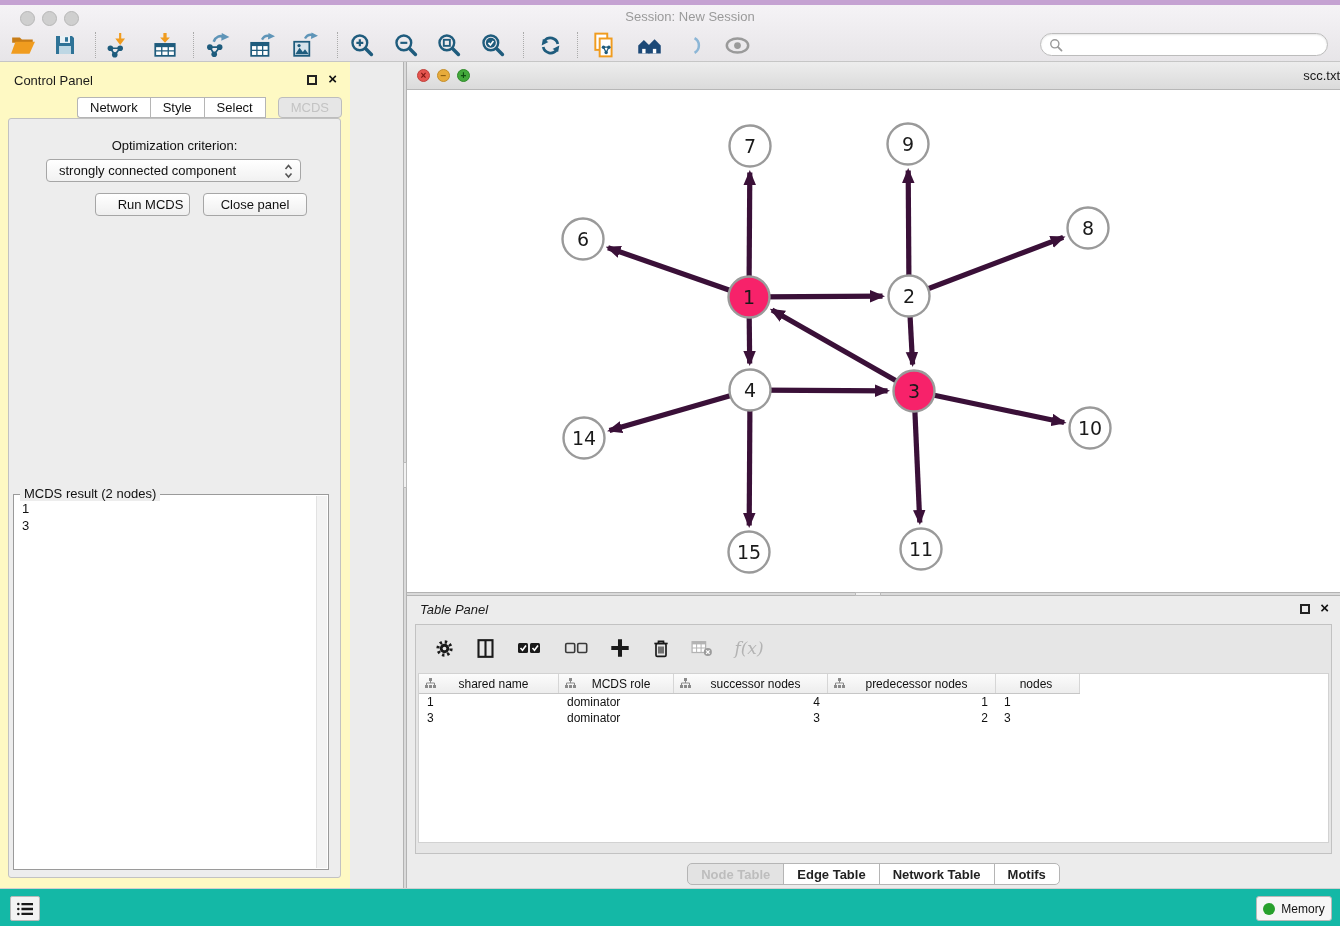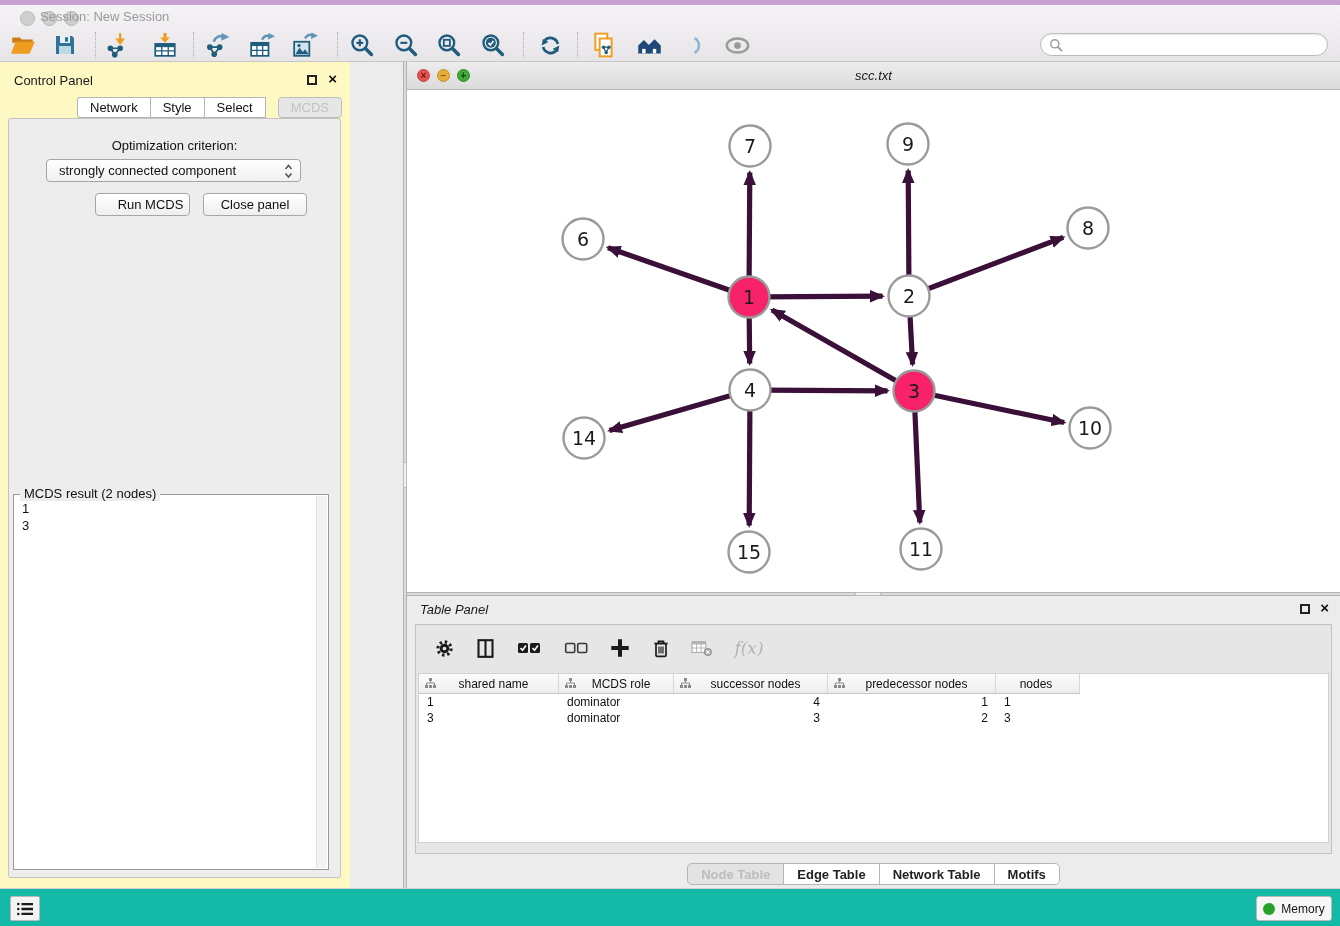--- a/index.html
+++ b/index.html
@@ -6,21 +6,21 @@
   html,body { width:1340px; height:926px; }
   body { font-family:"Liberation Sans", sans-serif; background:#ececec; position:relative; overflow:hidden; }
   #window { position:absolute; inset:0; }
 
   
   .menustrip { position:absolute; left:0; top:0; width:1340px; height:5px; background:#c5a2d2; }
   .header { position:absolute; top:5px; left:0; right:0; height:57px;
             background:linear-gradient(#f5f3f6,#e7e5e8); border-bottom:1px solid #c6c6c6; }
   .traffic-gray { position:absolute; top:6px; width:15px; height:15px; border-radius:50%;
                   background:#cfcfcf; border:1px solid #b7b7b7; }
-  .app-title { position:absolute; top:4px; left:0; width:100%; text-align:left;
+  .app-title { position:absolute; top:4px; left:0; width:100%; text-align:center;
                font-size:13px; color:#9a9a9a;padding-left:40px; }
   .toolbar { position:absolute; top:23px; left:0; right:0; height:34px; }
   .tool { position:absolute; top:2px; width:30px; height:30px; display:flex;
           align-items:center; justify-content:center; }
   .sep { position:absolute; top:4px; height:26px; border-left:1px dotted #ababab; }
   .searchbox { position:absolute; right:12px; top:5px; width:288px; height:23px;
                background:#fff; border:1px solid #bcbcbc; border-radius:12px;
                box-shadow:inset 0 1px 2px rgba(0,0,0,.10); display:flex; align-items:center; }
   .searchbox svg { margin-left:8px; }
   .searchbox input { border:none; outline:none; background:transparent; flex:1;
@@ -67,21 +67,21 @@
               background:#f2f2f2; border:1px solid #bbb; }
   .h-split { position:absolute; left:407px; top:592px; right:0; height:4px; background:#dadada;
              border-top:1px solid #b3b3b3; border-bottom:1px solid #b3b3b3; }
   .h-handle { position:absolute; left:448px; top:-1px; width:26px; height:4px;
               background:#f2f2f2; border:1px solid #bbb; }
 
   
   .network-window { position:absolute; left:407px; top:62px; right:0; height:530px; background:#fff; }
   .nw-titlebar { position:relative; height:28px; background:linear-gradient(#ededed,#dbdbdb);
                  border-bottom:1px solid #b7b7b7; }
-  .nw-title { position:absolute; top:6px; left:0; width:100%; text-align:center; font-size:13px; color:#1a1a1a;font-style:italic; }
+  .nw-title { position:absolute; top:6px; left:0; width:100%; text-align:right; font-size:13px; color:#1a1a1a; }
   .tl { position:absolute; top:7px; width:13px; height:13px; border-radius:50%; font-size:10px;
         font-weight:bold; text-align:center; line-height:12px; }
   .tl-red   { left:10px; background:#e4544e; border:1px solid #c0413c; color:#7c1511; }
   .tl-yellow{ left:30px; background:#e7ab3b; border:1px solid #c58f2b; color:#8a5d10; }
   .tl-green { left:50px; background:#43a83b; border:1px solid #2f8a2a; color:#0f4d12; }
   #graph-svg { position:absolute; left:0; top:28px; }
   .graph-node-label { font-family:"DejaVu Sans", sans-serif; }
 
   
   .table-panel { position:absolute; left:407px; top:596px; right:0; bottom:38px; background:#ececec; }

